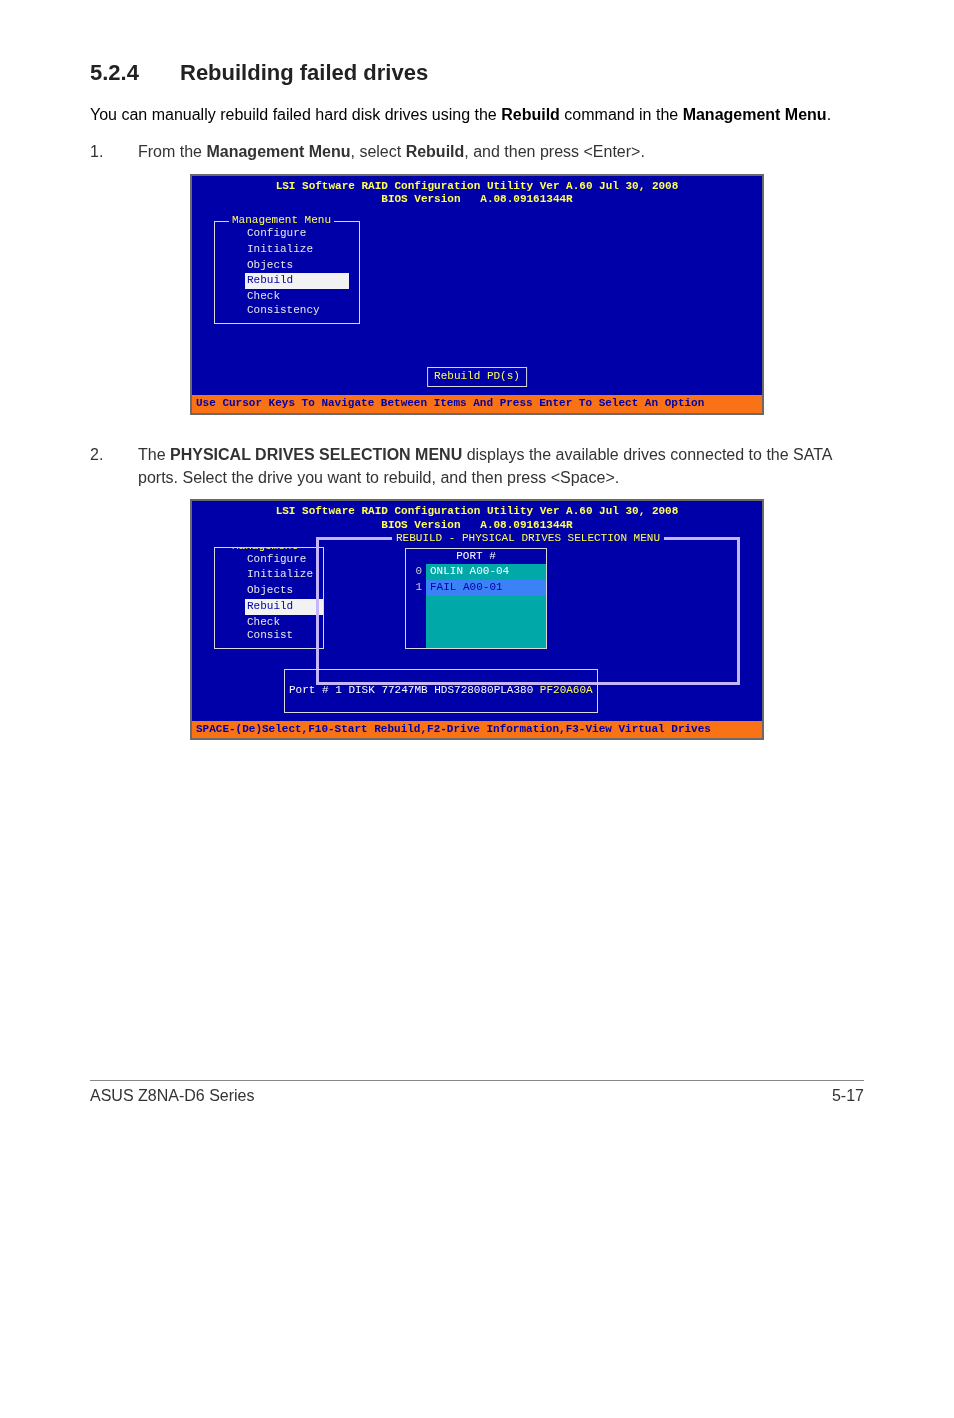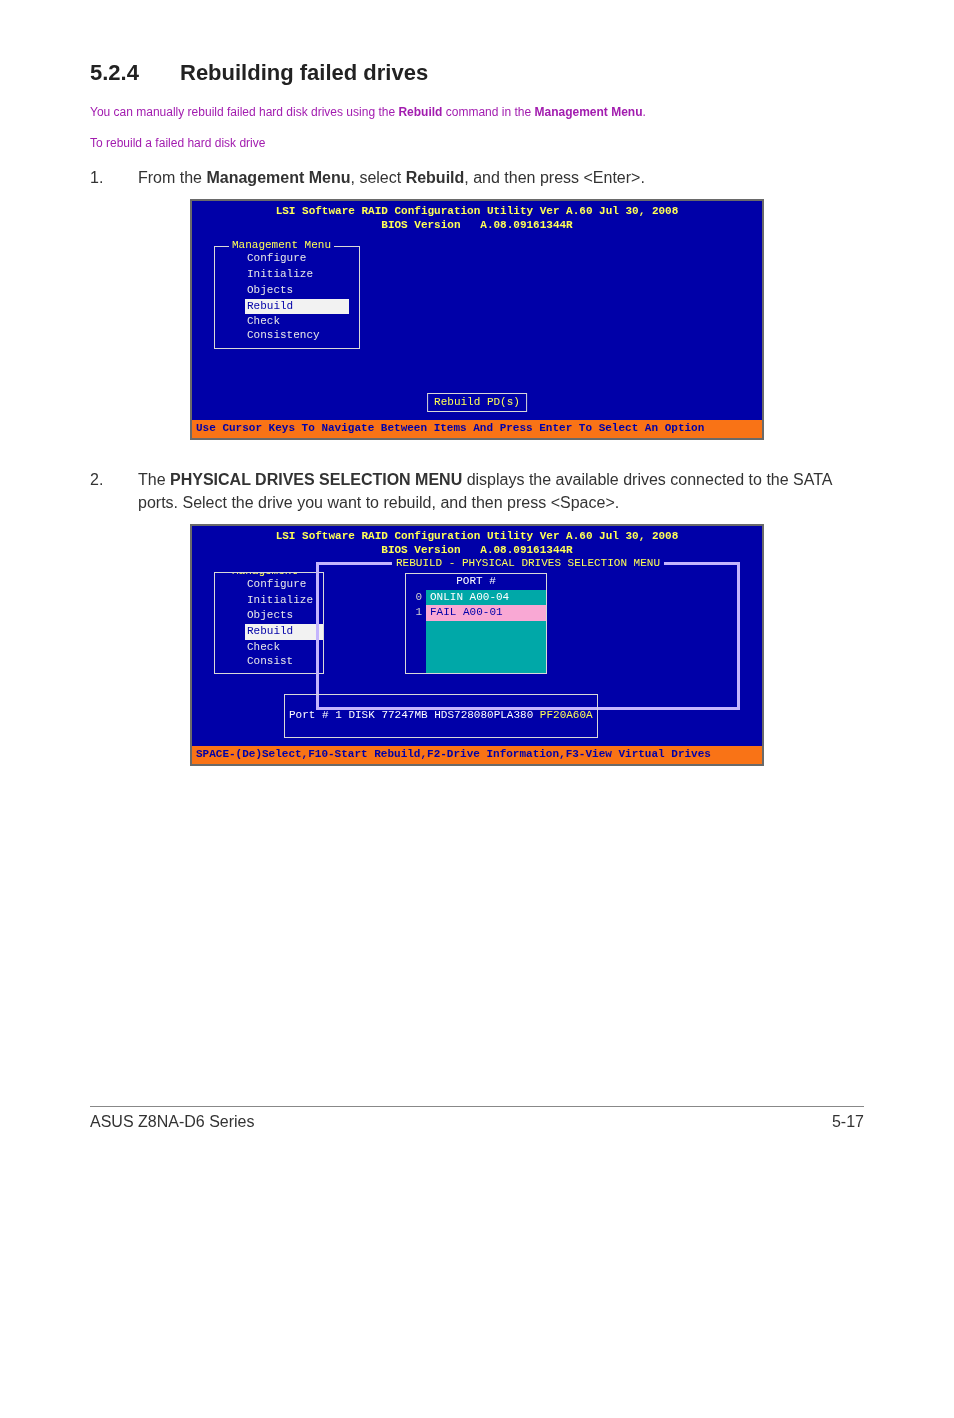--- a/index.html
+++ b/index.html
@@ -17,23 +17,23 @@
     font-size: 22px;
     font-weight: bold;
     color: #222;
     margin: 0 0 18px 0;
   }
   .sec-num {
     display: inline-block;
     width: 90px;
   }
   p.body {
-    font-size: 12px;
+    font-size: 16px;
     line-height: 1.4;
-    color: #a21caf;
+    color: #000000;
     margin: 0 0 14px 0;
   }
   ol.steps {
     list-style: none;
     padding: 0;
     margin: 0;
   }
   ol.steps li {
     display: flex;
     font-size: 16px;
@@ -154,21 +154,21 @@
     padding: 1px 4px 1px 0;
     color: #cfcfcf;
   }
   .bios .port-box .row .val {
     flex: 1;
     background: #00a8a8;
     color: #fff;
     padding: 1px 4px;
   }
   .bios .port-box .row .val.sel {
-    background: #f9a8d4;
+    background: #3b82f6;
     color: #0000a8;
   }
   .bios .port-box .row .empty {
     flex: 1;
     background: #00a8a8;
     height: 13px;
   }
   
   .bios .menu-box.clip {
     width: 102px;
@@ -203,21 +203,20 @@
 <div class="page">
 
   <h2 class="section-title">
     <span class="sec-num">5.2.4</span><span>Rebuilding failed drives</span>
   </h2>
 
   <p class="body">
     <span>You can manually rebuild failed hard disk drives using the </span><b>Rebuild</b><span> command in the </span><b>Management Menu</b><span>.</span>
   </p>
 
-  <p class="body">To rebuild a failed hard disk drive</p>
 
   <ol class="steps">
     <li>
       <span class="num">1.</span>
       <span class="txt">
         <span>From the </span><b>Management Menu</b><span>, select </span><b>Rebuild</b><span>, and then press &lt;Enter&gt;.</span>
       </span>
     </li>
   </ol>
 

